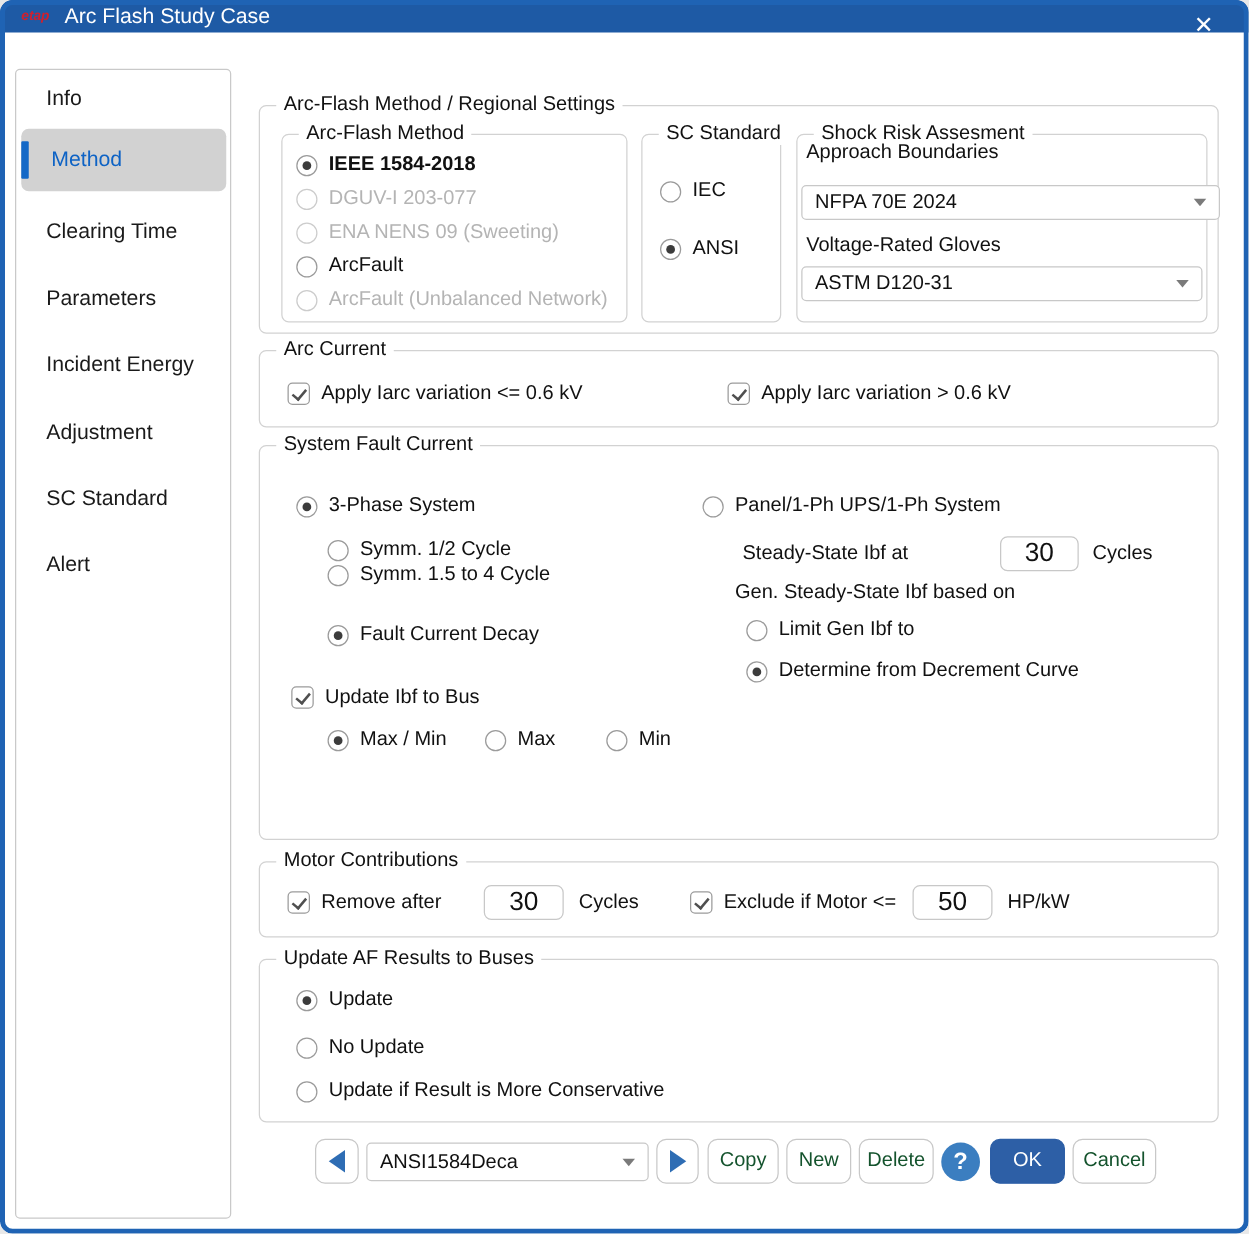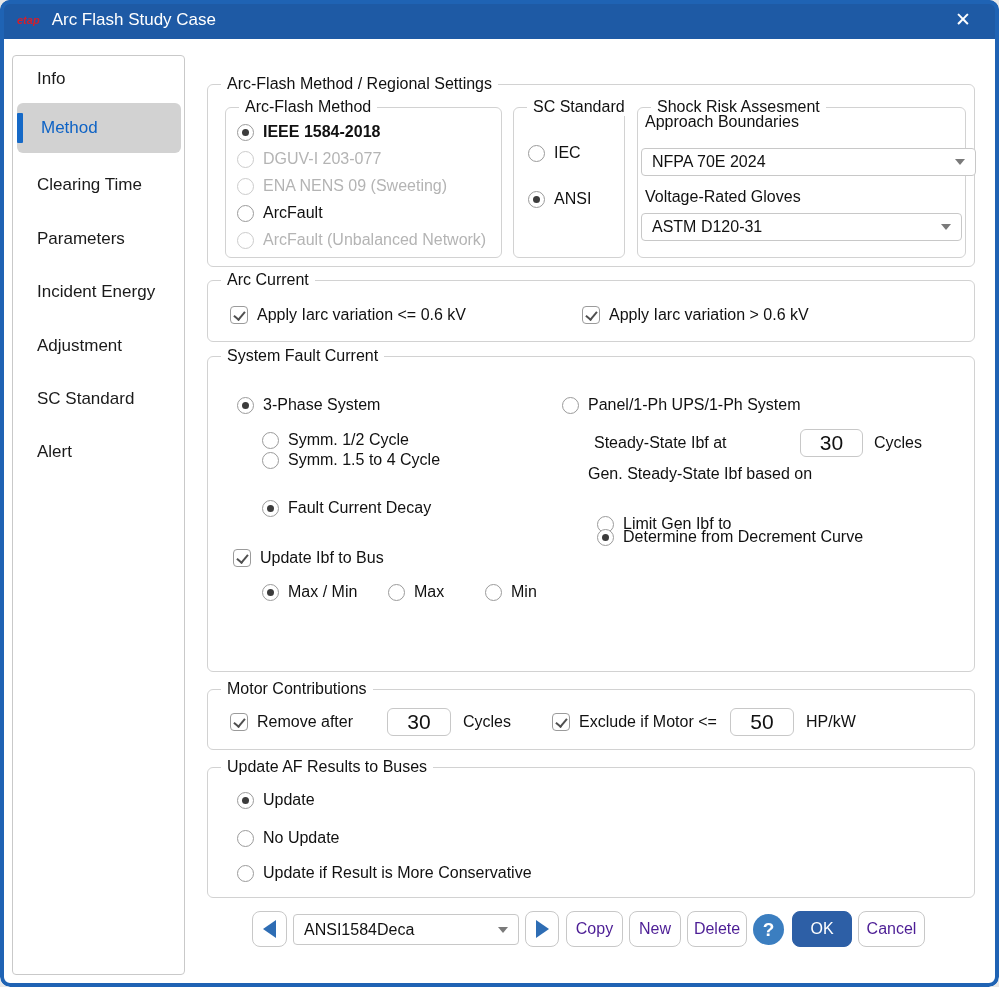--- a/index.html
+++ b/index.html
@@ -10,21 +10,21 @@
     position:relative; width:999px; height:987px; background:#ffffff;
     border-radius:10px; overflow:hidden; margin:0 auto;
   }
   .frame {
     position:absolute; inset:0; border:4px solid #1f63b4; border-radius:10px;
     pointer-events:none; z-index:60;
   }
 
   
   .titlebar {
-    position:absolute; top:0; left:0; right:0; height:39px; background:#1e5aa5;
+    position:absolute; top:0; left:0; right:0; height:26px; background:#1e5aa5;
     display:flex; align-items:center; z-index:10;
   }
   .etap-logo { font-size:11px; font-weight:bold; font-style:italic; color:#d21f2c; margin-left:17px; letter-spacing:0; }
   .win-title { color:#ffffff; font-size:17px; margin-left:12px; }
   .close-btn {
     position:absolute; right:14px; top:0; width:44px; height:39px; display:flex;
     align-items:center; justify-content:center; color:#ffffff; font-size:19px; cursor:pointer;
   }
 
   
@@ -89,21 +89,21 @@
   }
   .dropdown .dd-text { flex:1; white-space:nowrap; overflow:hidden; }
   .caret-down {
     width:0; height:0; border-left:5px solid transparent; border-right:5px solid transparent;
     border-top:6px solid #7a7a7a; flex:0 0 auto; margin-left:8px;
   }
 
   
   .btn {
     position:absolute; border:1px solid #c8c8c8; border-radius:8px; background:#fff;
-    font-size:16px; color:#4c1d95; display:flex; align-items:center; justify-content:center;
+    font-size:16px; color:#14532d; display:flex; align-items:center; justify-content:center;
     cursor:pointer; font-family:"Liberation Sans", sans-serif;
   }
   .btn.primary { background:#2d5fa6; border-color:#2d5fa6; color:#fff; }
   .tri-left {
     width:0; height:0; border-top:9px solid transparent; border-bottom:9px solid transparent;
     border-right:13px solid #2e6db4;
   }
   .tri-right {
     width:0; height:0; border-top:9px solid transparent; border-bottom:9px solid transparent;
     border-left:13px solid #2e6db4;
@@ -243,21 +243,21 @@
   </div>
 
   <div class="row" style="left:562px; top:405px;">
     <span class="radio"></span>
     <span class="lbl">Panel/1-Ph UPS/1-Ph System</span>
   </div>
   <div class="static-lbl" style="left:594px; top:443px;">Steady-State Ibf at</div>
   <input class="num-input" style="left: 800px; top: 429px; width: 63px; height: 28px;" value="30">
   <div class="static-lbl" style="left:874px; top:443px;">Cycles</div>
   <div class="static-lbl" style="left:588px; top:474px;">Gen. Steady-State Ibf based on</div>
-  <div class="row" style="left:597px; top:504px;margin-top:20px;">
+  <div class="row" style="left:597px; top:504px;">
     <span class="radio"></span>
     <span class="lbl">Limit Gen Ibf to</span>
   </div>
   <div class="row" style="left:597px; top:537px;">
     <span class="radio checked"></span>
     <span class="lbl">Determine from Decrement Curve</span>
   </div>
 
   <div class="group" style="left:207px; top:689px; width:768px; height:61px;">
     <span class="gtitle">Motor Contributions</span>

